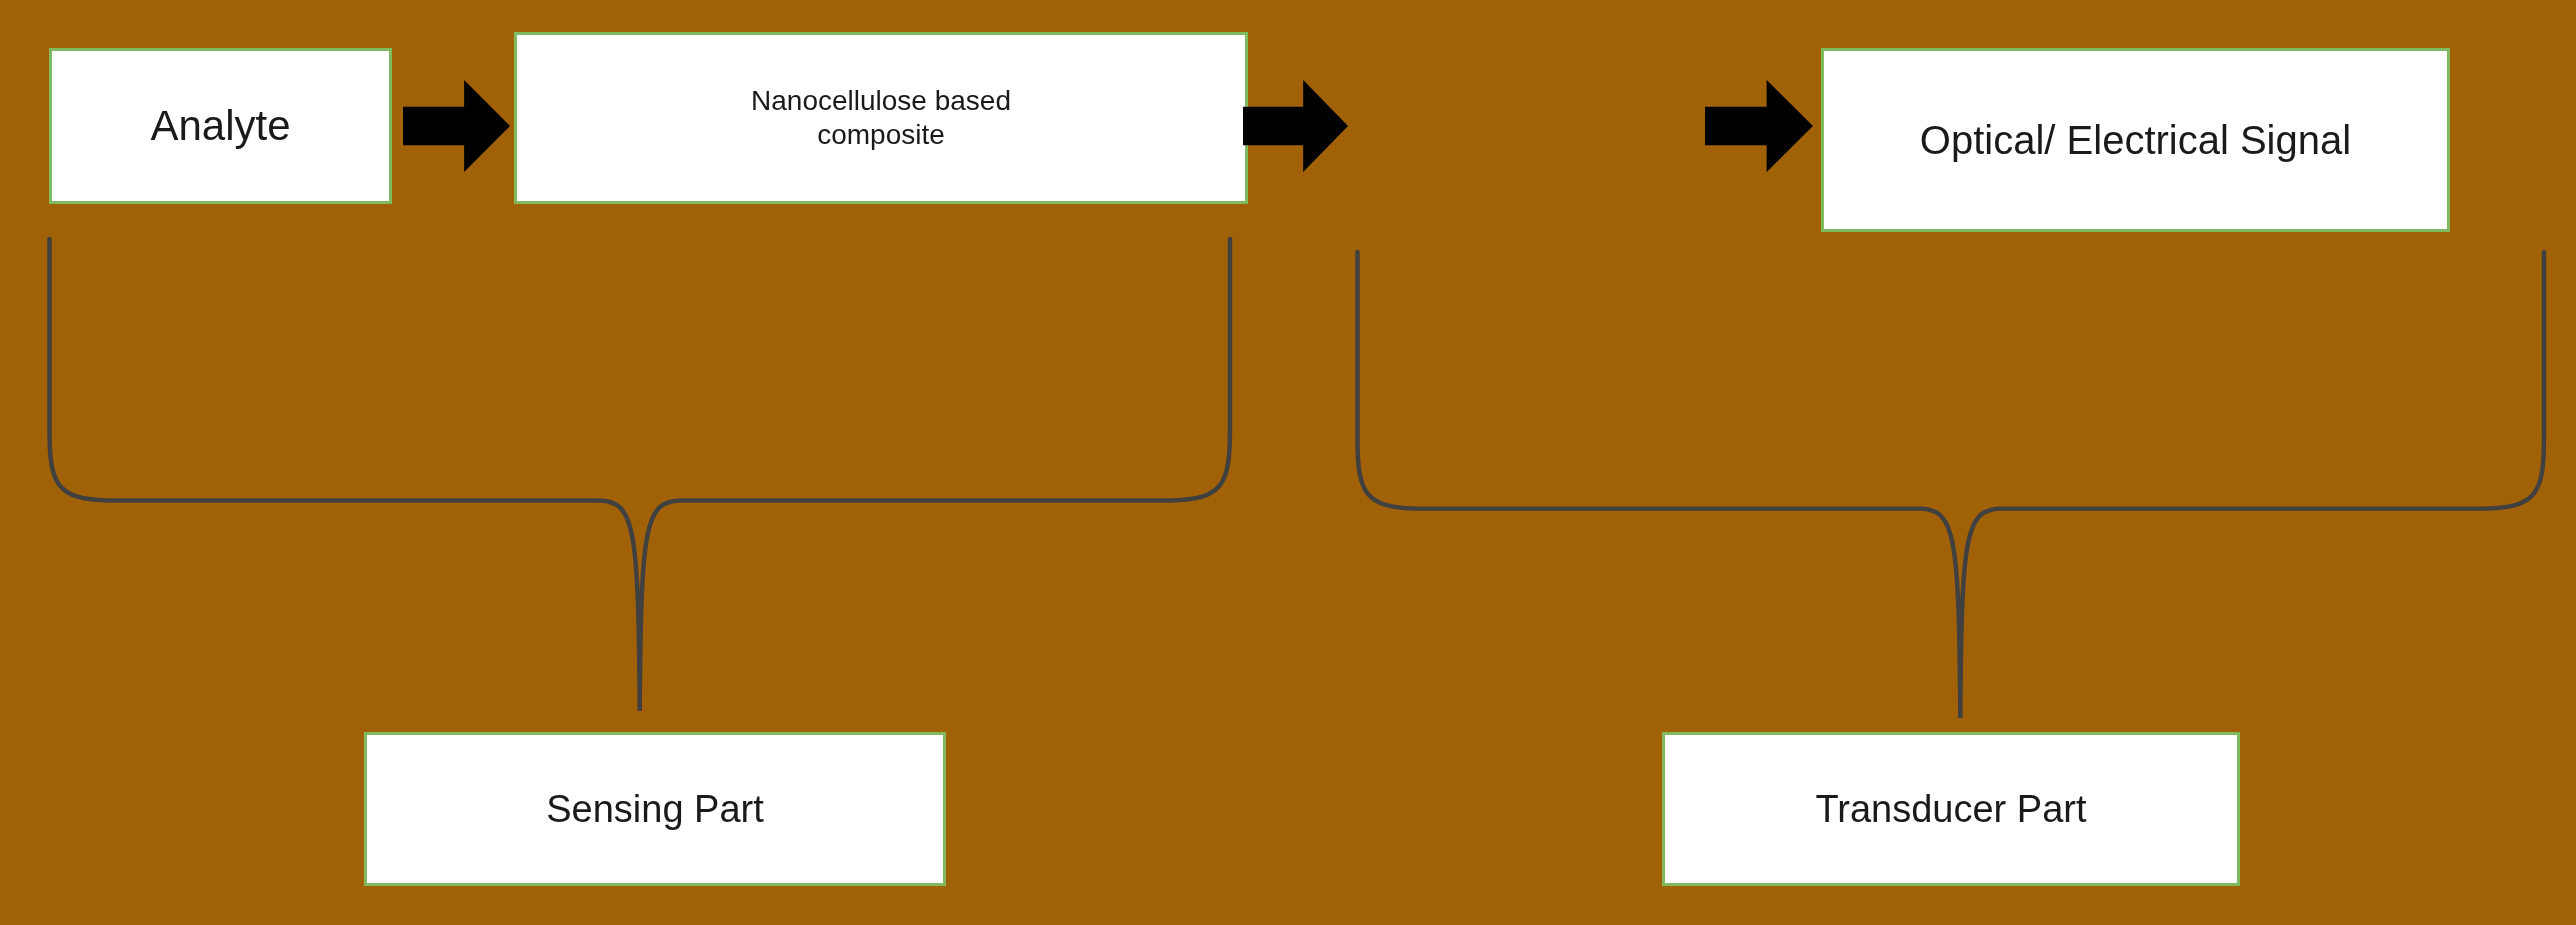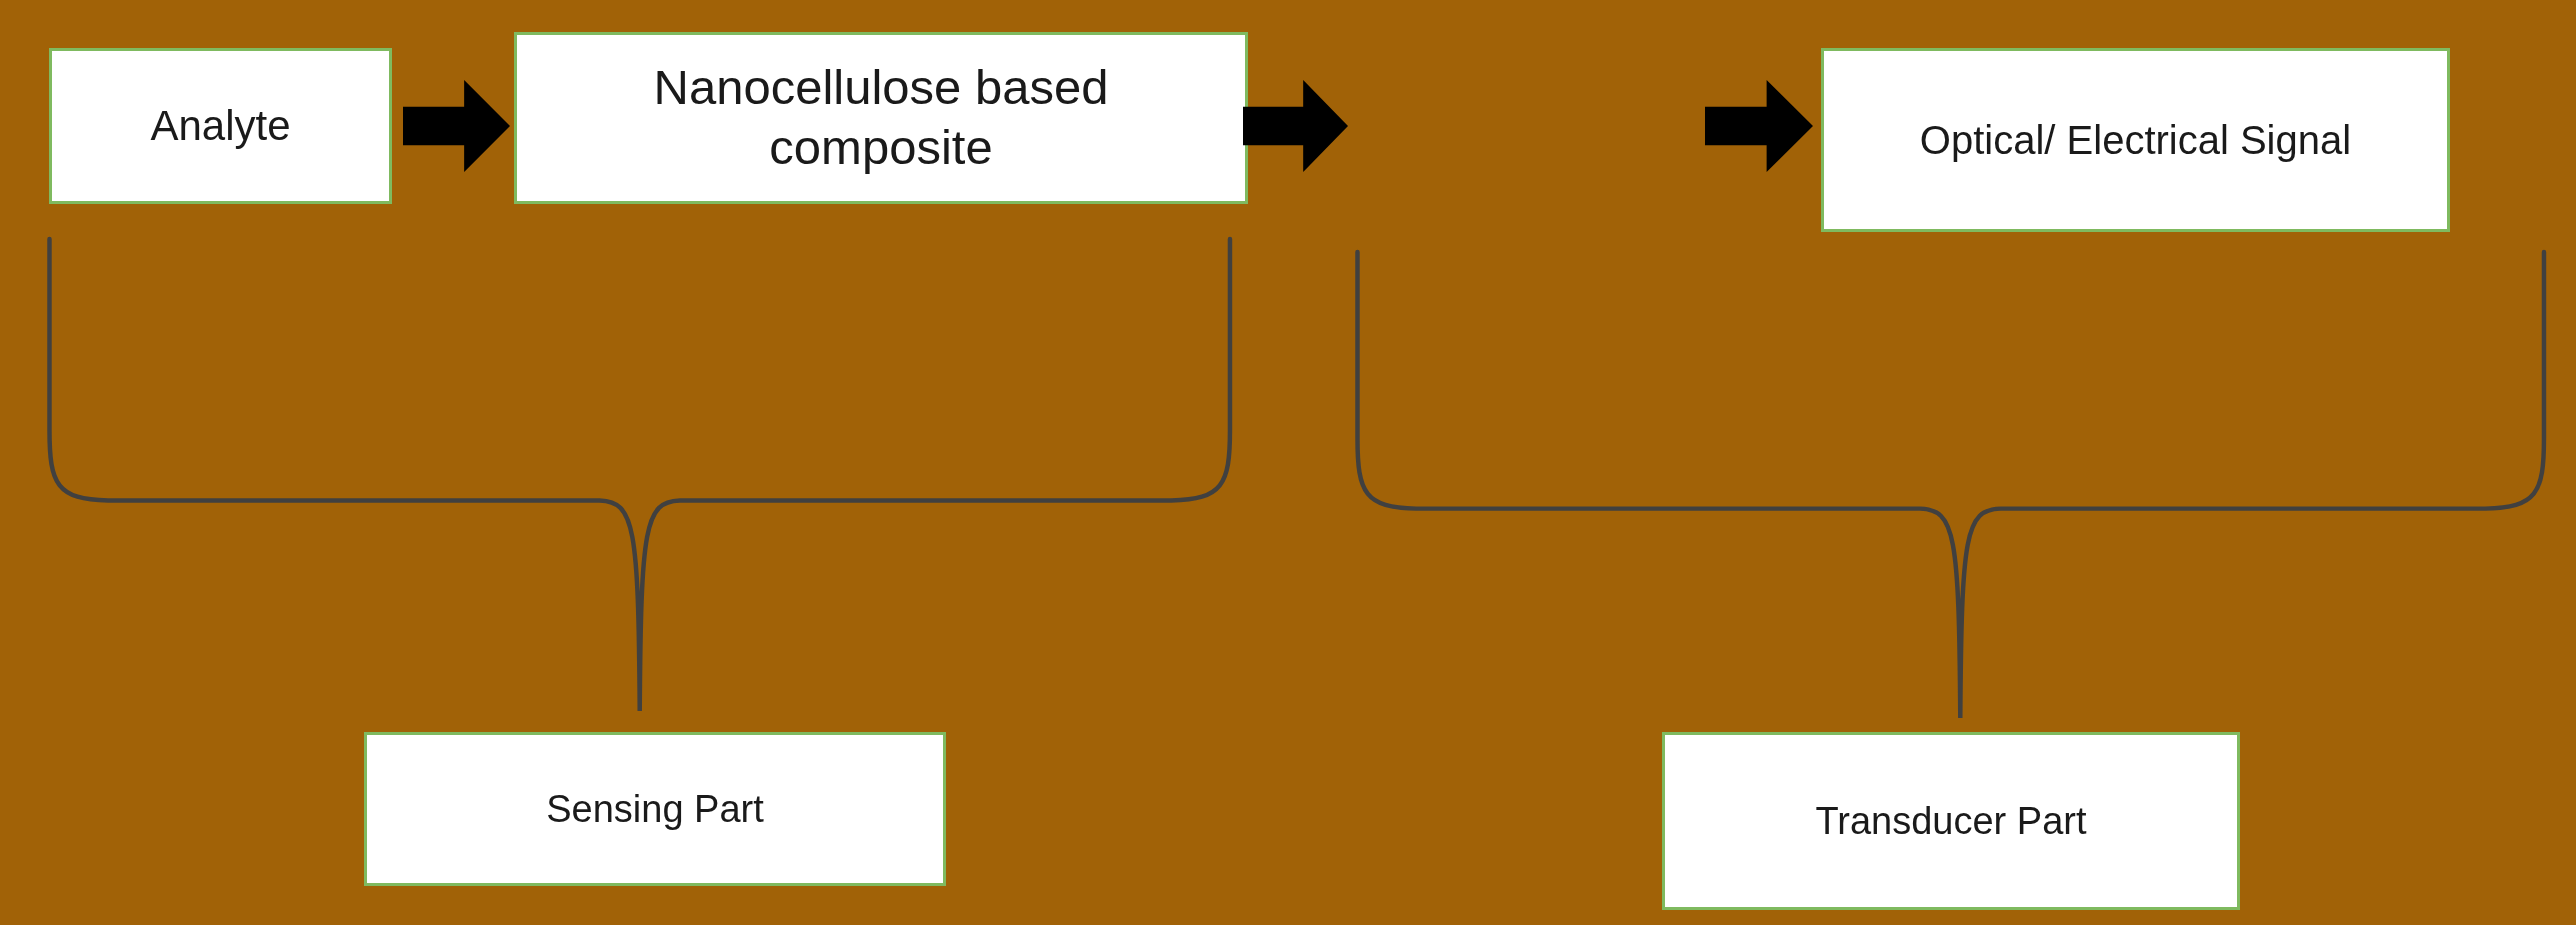--- a/index.html
+++ b/index.html
@@ -33,25 +33,25 @@
     line-height: 1.22;
     padding: 0 9px;
   }
   .box-label {
     display: block;
     width: 100%;
     white-space: pre-line;
   }
 
   #box-analyte        { left: 49px;   top: 48px;   width: 343px;  height: 156px; font-size: 42px; }
-  #box-composite      { left: 514px;  top: 32px;   width: 734px; height: 172px; font-size: 49px; align-items: center; }
+  #box-composite      { left: 514px;  top: 32px;   width: 734px; height: 172px; font-size: 28px; align-items: center; }
   #box-transducer     { left: 1358px; top: 48px;   width: 345px;  height: 156px; font-size: 40px; }
   #box-signal         { left: 1821px; top: 48px;   width: 629px;  height: 184px; font-size: 40px; }
   #box-sensing-part   { left: 364px;  top: 732px; width: 582px;  height: 154px; font-size: 38px; }
-  #box-transducer-part{ left: 1662px; top: 732px; width: 578px;  height: 178px; font-size: 38px; justify-content: flex-end; }
+  #box-transducer-part{ left: 1662px; top: 732px; width: 578px;  height: 154px; font-size: 38px; justify-content: flex-end; }
 
   
   .arrow {
     position: absolute;
     background: #000000;
   }
   .arrow svg { display: block; width: 100%; height: 100%; }
 
   #arrow-1 { left: 403px;  top: 80px; width: 107px; height: 92px; background: transparent; }
   #arrow-2 { left: 1243px; top: 80px; width: 105px; height: 92px; background: transparent; }

